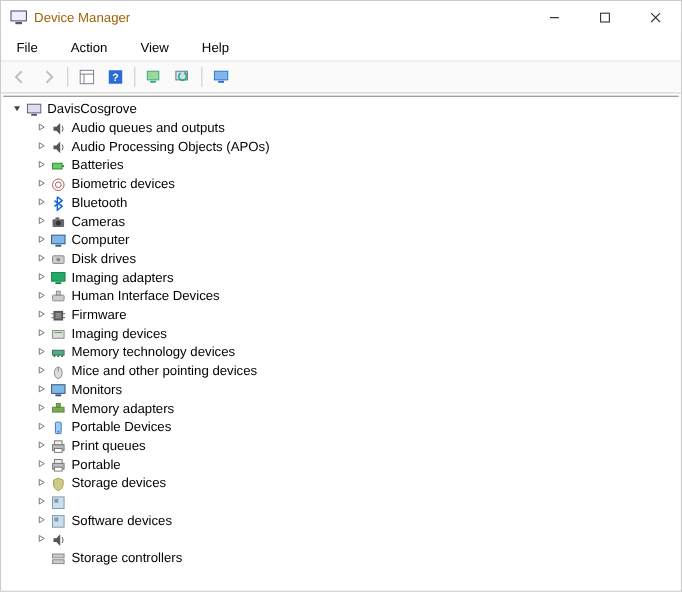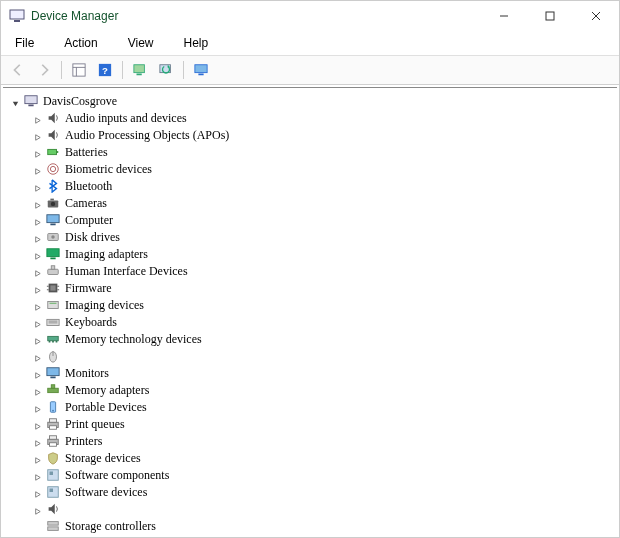--- a/index.html
+++ b/index.html
@@ -21,21 +21,21 @@
     padding: 0 0 0 8px;
     background: #fff;
   }
   .titlebar .app-icon {
     width: 16px; height: 16px;
     margin-right: 6px;
     display: flex; align-items: center; justify-content: center;
   }
   .titlebar .title-text {
     flex: 0 0 auto;
-    color: #14532d;
+    color: #a16207;
   }
   .titlebar .spacer { flex: 1; }
   .win-btns { display: flex; }
   .win-btn {
     width: 46px; height: 30px;
     display: flex; align-items: center; justify-content: center;
     color: #555;
     cursor: default;
   }
   .menubar {
@@ -71,26 +71,25 @@
     overflow: auto;
     padding: 4px 0;
     border-top: 1px solid #888;
     margin: 2px;
   }
   .tree-root, .tree-children {
     list-style: none; margin: 0; padding: 0;
   }
   .tree-children { padding-left: 22px; }
   .tree-node {
-    display: flex; align-items: flex-end;
+    display: flex; align-items: flex-start;
     height: 17px;
     padding-left: 6px;
     white-space: nowrap;
     cursor: default;
-    font-family: Liberation Serif, serif;
   }
   .expander {
     width: 12px; height: 12px;
     margin-right: 2px;
     display: flex; align-items: center; justify-content: center;
     color: #666;
     font-size: 9px;
   }
   .node-icon {
     width: 16px; height: 16px;
@@ -214,21 +213,21 @@
                 <svg width="9" height="9" viewBox="0 0 10 10">
                   <path d="M3 2 L8 5 L3 8 Z" fill="none" stroke="#777" stroke-width="1"></path>
                 </svg>
               </span>
               <span class="node-icon">
                 <svg width="14" height="14" viewBox="0 0 16 16">
                   <path d="M3 6 L6 6 L10 2 L10 14 L6 10 L3 10 Z" fill="#555"></path>
                   <path d="M12 5 Q14 8 12 11" fill="none" stroke="#555"></path>
                 </svg>
               </span>
-              <span class="node-label">Audio inputs and devices</span>
+              <span class="node-label">Audio queues and outputs</span>
             </div>
           </li>
           <li>
             <div class="tree-node">
               <span class="expander">
                 <svg width="9" height="9" viewBox="0 0 10 10">
                   <path d="M3 2 L8 5 L3 8 Z" fill="none" stroke="#777" stroke-width="1"></path>
                 </svg>
               </span>
               <span class="node-icon">
@@ -406,37 +405,20 @@
           </li>
           <li>
             <div class="tree-node">
               <span class="expander">
                 <svg width="9" height="9" viewBox="0 0 10 10">
                   <path d="M3 2 L8 5 L3 8 Z" fill="none" stroke="#777" stroke-width="1"></path>
                 </svg>
               </span>
               <span class="node-icon">
                 <svg width="14" height="14" viewBox="0 0 16 16">
-                  <rect x="1" y="5" width="14" height="7" fill="#ddd" stroke="#888"></rect>
-                  <line x1="3" y1="7" x2="13" y2="7" stroke="#888"></line>
-                  <line x1="3" y1="9" x2="13" y2="9" stroke="#888"></line>
-                </svg>
-              </span>
-              <span class="node-label">Keyboards</span>
-            </div>
-          </li>
-          <li>
-            <div class="tree-node">
-              <span class="expander">
-                <svg width="9" height="9" viewBox="0 0 10 10">
-                  <path d="M3 2 L8 5 L3 8 Z" fill="none" stroke="#777" stroke-width="1"></path>
-                </svg>
-              </span>
-              <span class="node-icon">
-                <svg width="14" height="14" viewBox="0 0 16 16">
                   <rect x="2" y="5" width="12" height="5" fill="#5a8" stroke="#375"></rect>
                   <rect x="3" y="10" width="2" height="2" fill="#375"></rect>
                   <rect x="7" y="10" width="2" height="2" fill="#375"></rect>
                   <rect x="11" y="10" width="2" height="2" fill="#375"></rect>
                 </svg>
               </span>
               <span class="node-label">Memory technology devices</span>
             </div>
           </li>
           <li>
@@ -445,20 +427,21 @@
                 <svg width="9" height="9" viewBox="0 0 10 10">
                   <path d="M3 2 L8 5 L3 8 Z" fill="none" stroke="#777" stroke-width="1"></path>
                 </svg>
               </span>
               <span class="node-icon">
                 <svg width="14" height="14" viewBox="0 0 16 16">
                   <ellipse cx="8" cy="9" rx="4" ry="6" fill="#ddd" stroke="#888"></ellipse>
                   <line x1="8" y1="3" x2="8" y2="8" stroke="#888"></line>
                 </svg>
               </span>
+              <span class="node-label">Mice and other pointing devices</span>
             </div>
           </li>
           <li>
             <div class="tree-node">
               <span class="expander">
                 <svg width="9" height="9" viewBox="0 0 10 10">
                   <path d="M3 2 L8 5 L3 8 Z" fill="none" stroke="#777" stroke-width="1"></path>
                 </svg>
               </span>
               <span class="node-icon">
@@ -526,21 +509,21 @@
                   <path d="M3 2 L8 5 L3 8 Z" fill="none" stroke="#777" stroke-width="1"></path>
                 </svg>
               </span>
               <span class="node-icon">
                 <svg width="14" height="14" viewBox="0 0 16 16">
                   <rect x="2" y="6" width="12" height="6" fill="#bbb" stroke="#777"></rect>
                   <rect x="4" y="2" width="8" height="4" fill="#eee" stroke="#777"></rect>
                   <rect x="4" y="10" width="8" height="4" fill="#fff" stroke="#777"></rect>
                 </svg>
               </span>
-              <span class="node-label">Printers</span>
+              <span class="node-label">Portable</span>
             </div>
           </li>
           <li>
             <div class="tree-node">
               <span class="expander">
                 <svg width="9" height="9" viewBox="0 0 10 10">
                   <path d="M3 2 L8 5 L3 8 Z" fill="none" stroke="#777" stroke-width="1"></path>
                 </svg>
               </span>
               <span class="node-icon">
@@ -557,21 +540,20 @@
                 <svg width="9" height="9" viewBox="0 0 10 10">
                   <path d="M3 2 L8 5 L3 8 Z" fill="none" stroke="#777" stroke-width="1"></path>
                 </svg>
               </span>
               <span class="node-icon">
                 <svg width="14" height="14" viewBox="0 0 16 16">
                   <rect x="2" y="2" width="12" height="12" fill="#cde" stroke="#79a"></rect>
                   <rect x="4" y="4" width="4" height="4" fill="#79a"></rect>
                 </svg>
               </span>
-              <span class="node-label">Software components</span>
             </div>
           </li>
           <li>
             <div class="tree-node">
               <span class="expander">
                 <svg width="9" height="9" viewBox="0 0 10 10">
                   <path d="M3 2 L8 5 L3 8 Z" fill="none" stroke="#777" stroke-width="1"></path>
                 </svg>
               </span>
               <span class="node-icon">

